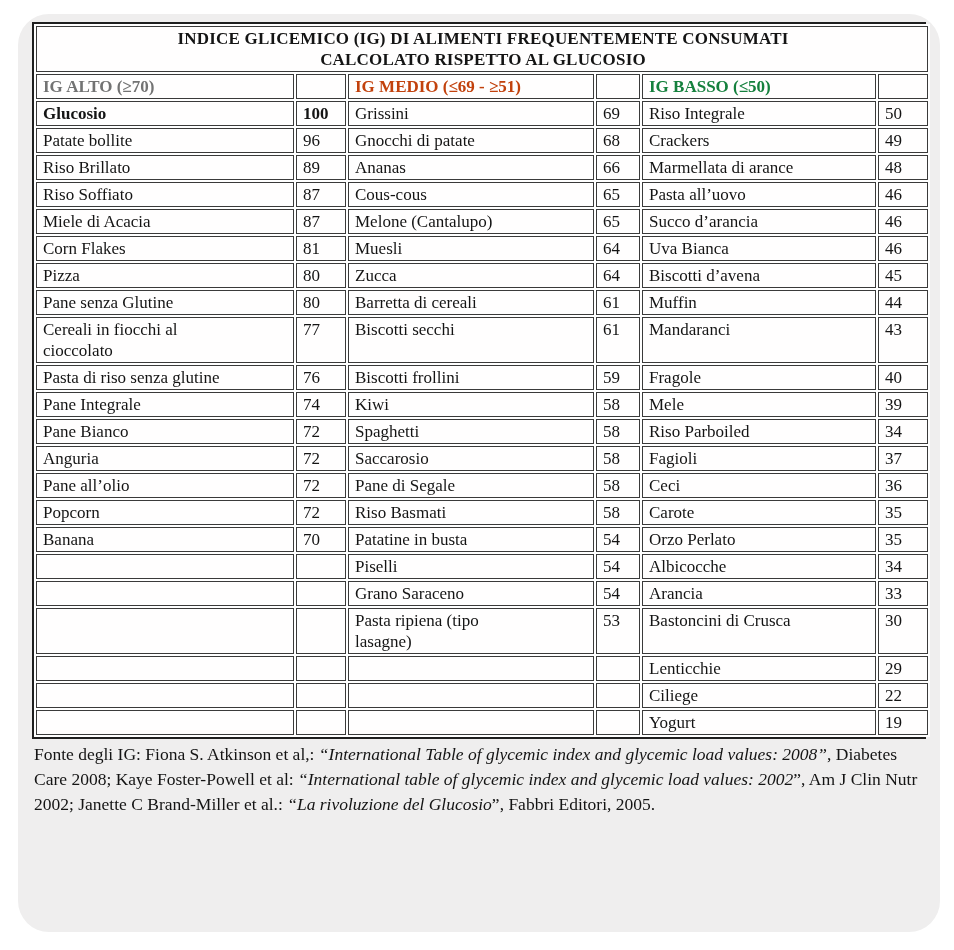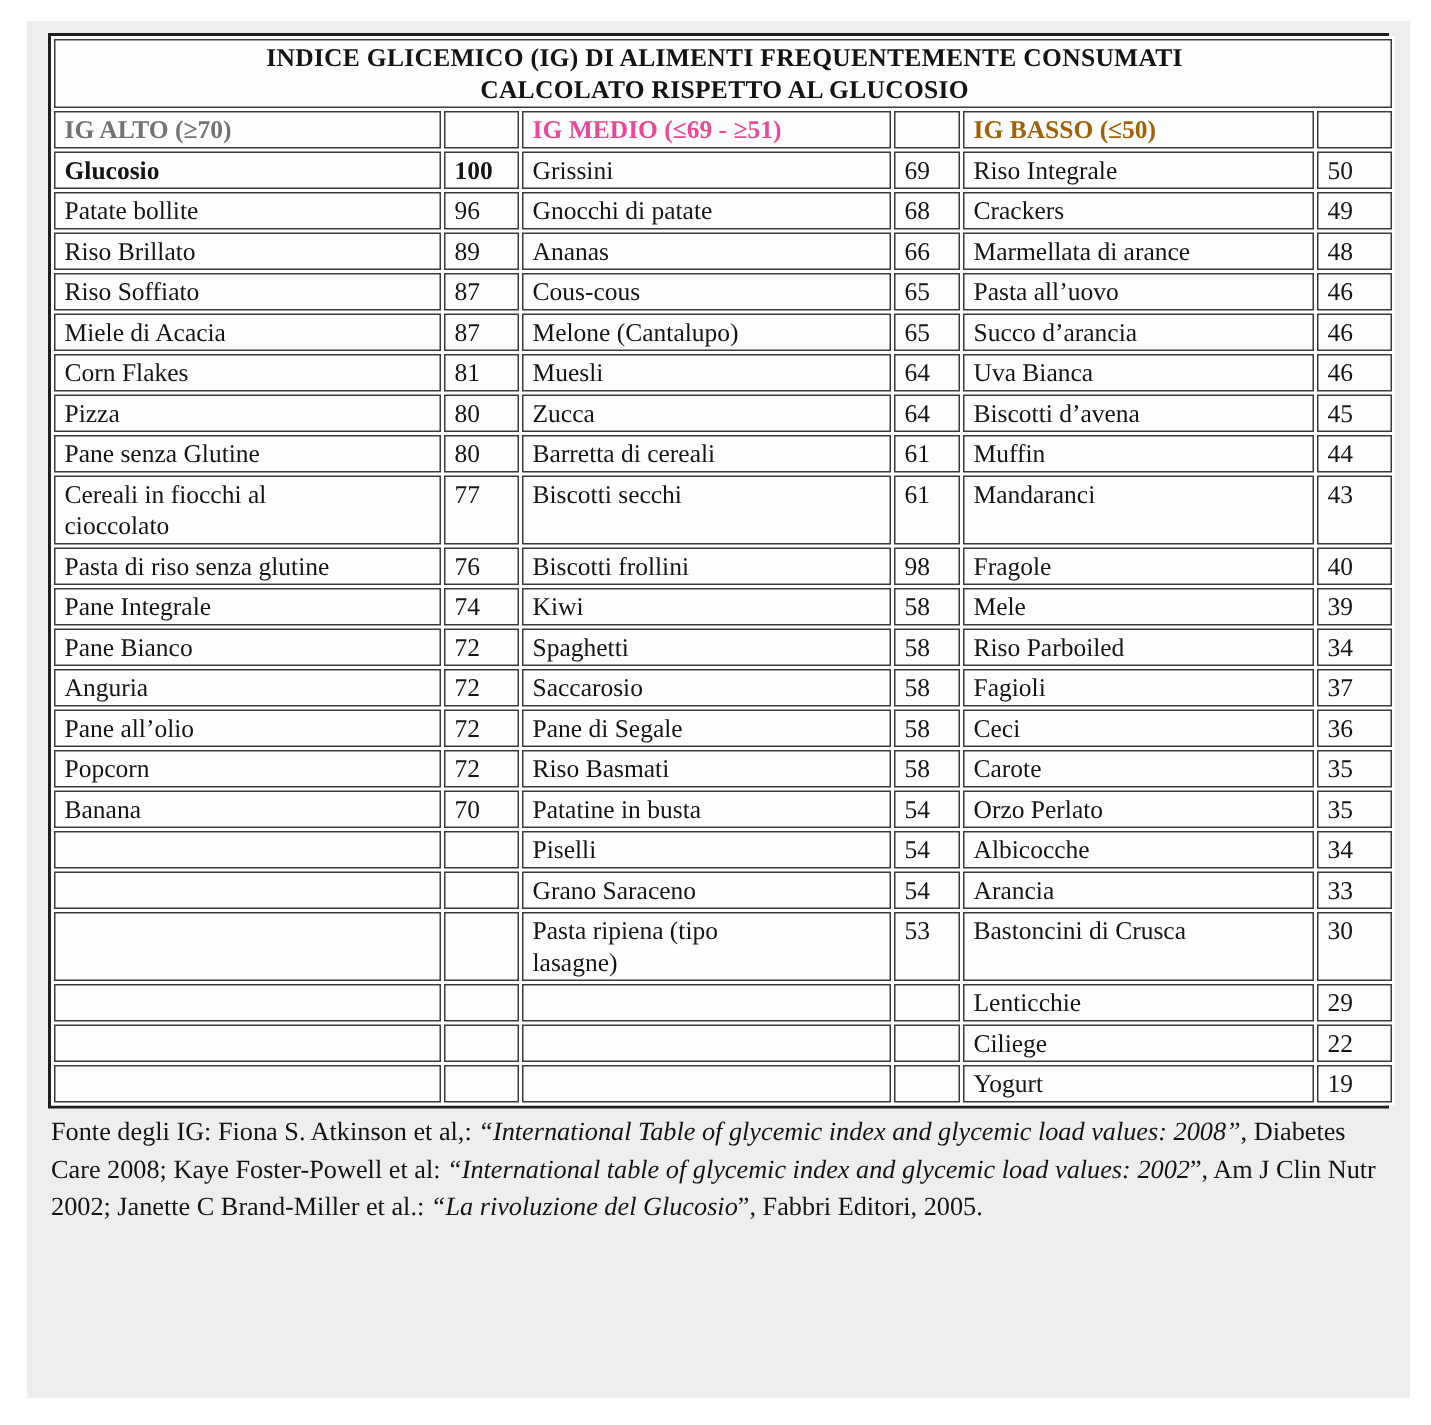--- a/index.html
+++ b/index.html
@@ -14,20 +14,21 @@
   }
   .page {
     position: absolute;
     left: 18px;
     top: 14px;
     width: 922px;
     height: 918px;
     background: #efeeee;
     box-sizing: border-box;
     padding: 8px 14px 0 14px;
+    border-radius: 31px;
   }
   .table-wrap {
     border: 2px solid #1f1f1f;
     background: #ffffff;
     width: 894px;
     box-sizing: border-box;
   }
   table.gi {
     border-collapse: separate;
     border-spacing: 2px;
@@ -92,23 +93,23 @@
           <col class="c-val3">
       </colgroup>
       <tbody id="gi-table-body">
           <tr>
             <td class="title-cell" colspan="6">INDICE GLICEMICO (IG) DI ALIMENTI FREQUENTEMENTE CONSUMATI
 CALCOLATO RISPETTO AL GLUCOSIO</td>
           </tr>
           <tr>
             <td class="head-name" style="color: #737373;">IG ALTO (≥70)</td>
             <td class="head-val"></td>
-            <td class="head-name" style="color: #ec4899;">IG MEDIO (≤69 - ≥51)</td>
+            <td class="head-name" style="color: #c2410c;">IG MEDIO (≤69 - ≥51)</td>
             <td class="head-val"></td>
-            <td class="head-name" style="color: #a16207;">IG BASSO (≤50)</td>
+            <td class="head-name" style="color: #15803d;">IG BASSO (≤50)</td>
             <td class="head-val"></td>
           </tr>
           <tr>
             <td class="cell-name bold">Glucosio</td>
             <td class="cell-value bold">100</td>
             <td class="cell-name">Grissini</td>
             <td class="cell-value">69</td>
             <td class="cell-name">Riso Integrale</td>
             <td class="cell-value">50</td>
           </tr>
@@ -174,21 +175,21 @@
             <td class="cell-value">77</td>
             <td class="cell-name">Biscotti secchi</td>
             <td class="cell-value">61</td>
             <td class="cell-name">Mandaranci</td>
             <td class="cell-value">43</td>
           </tr>
           <tr>
             <td class="cell-name">Pasta di riso senza glutine</td>
             <td class="cell-value">76</td>
             <td class="cell-name">Biscotti frollini</td>
-            <td class="cell-value">98</td>
+            <td class="cell-value">59</td>
             <td class="cell-name">Fragole</td>
             <td class="cell-value">40</td>
           </tr>
           <tr>
             <td class="cell-name">Pane Integrale</td>
             <td class="cell-value">74</td>
             <td class="cell-name">Kiwi</td>
             <td class="cell-value">58</td>
             <td class="cell-name">Mele</td>
             <td class="cell-value">39</td>

